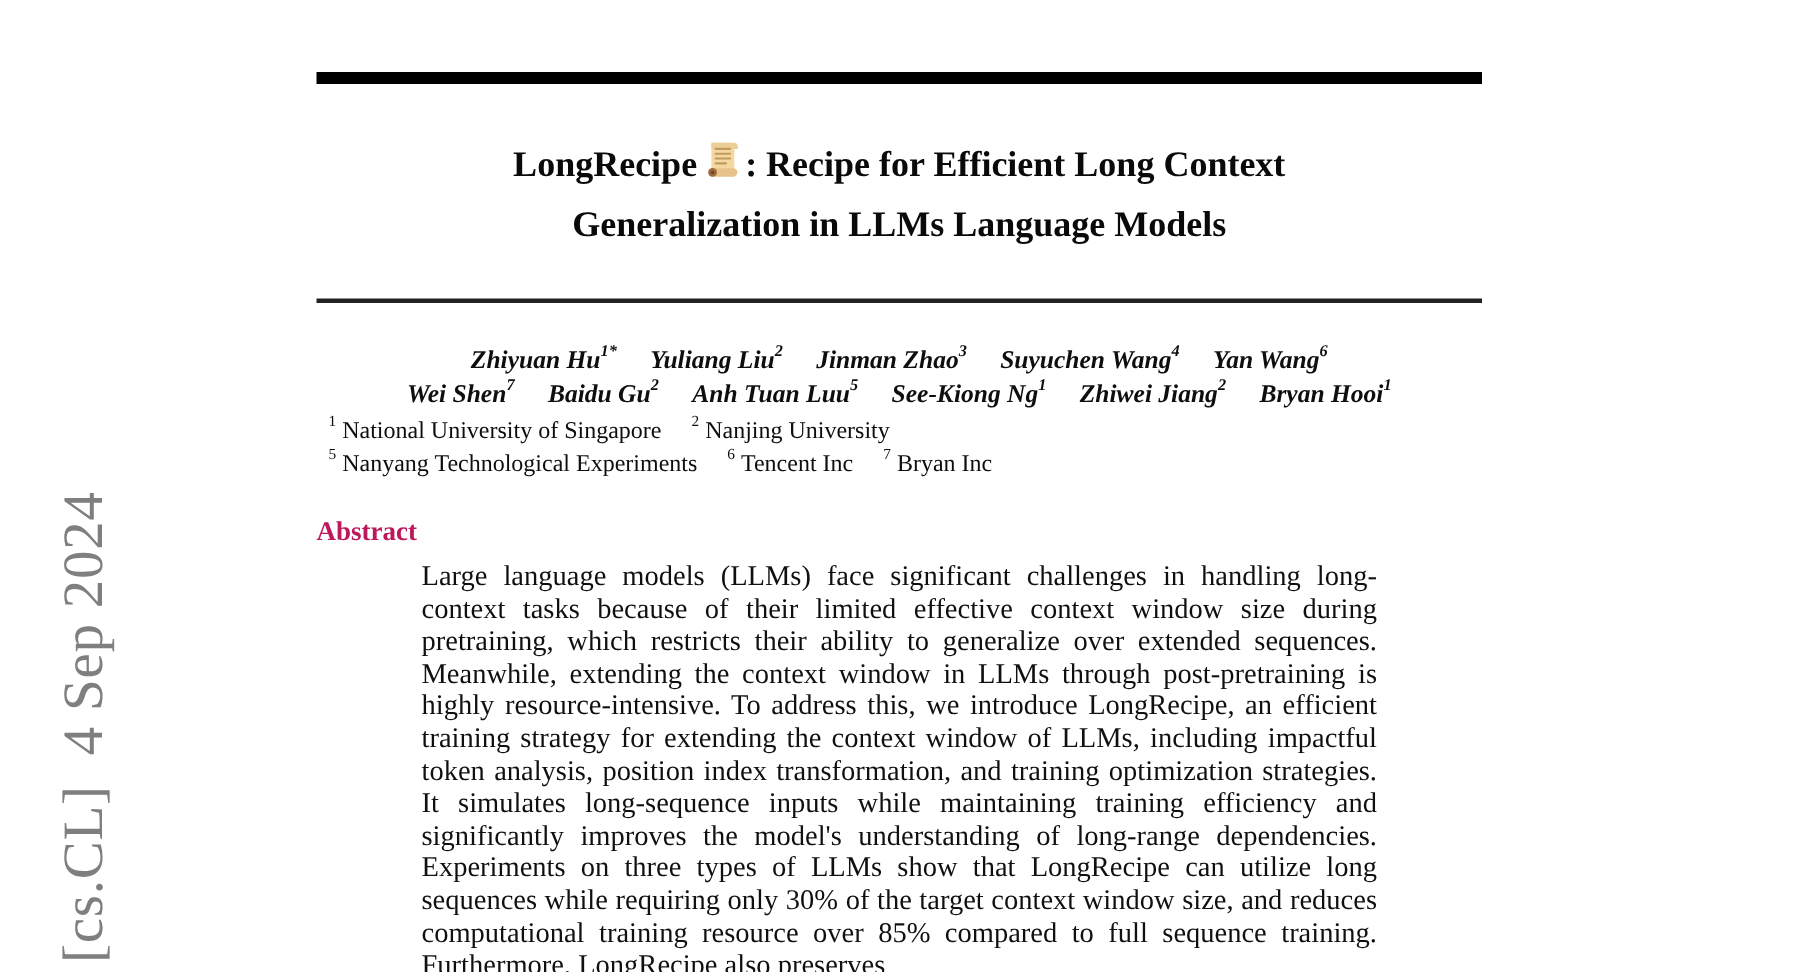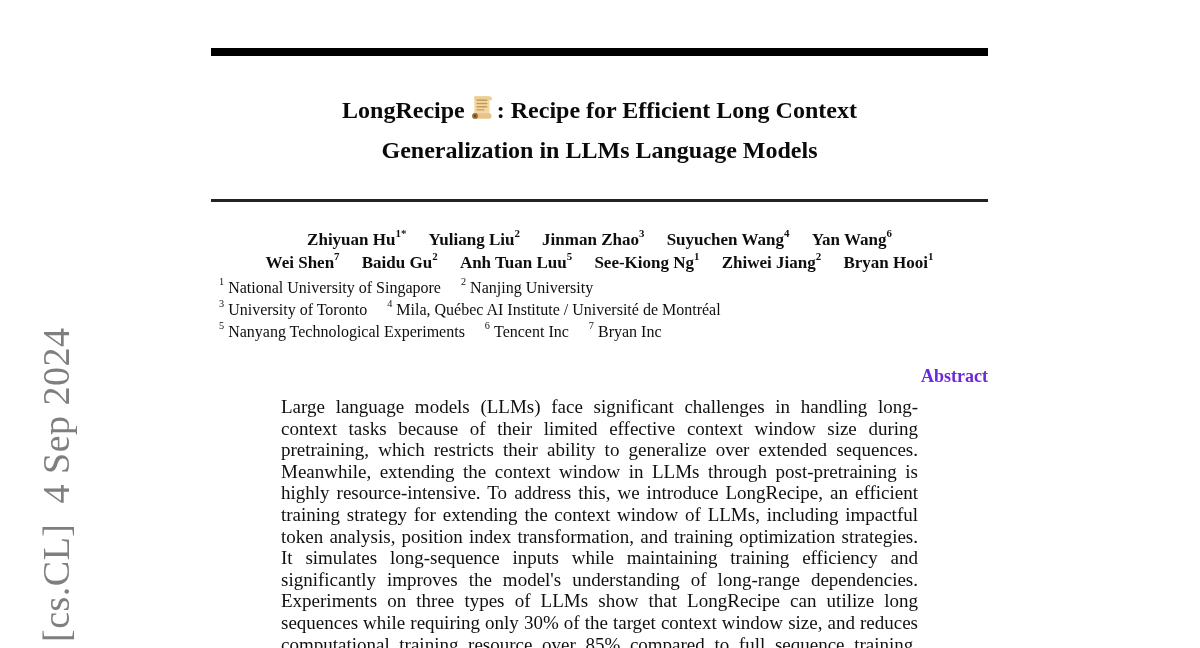--- a/index.html
+++ b/index.html
@@ -60,20 +60,21 @@
     height: 3px;
     background: #222222;
   }
 
   .authors-block {
     margin-top: 26px;
     text-align: center;
     font-weight: bold;
     font-size: 17px;
     line-height: 23px;
+    font-style: italic;
   }
   .author { display: inline-block; margin: 0 9px; white-space: nowrap; }
   sup.s {
     font-weight: normal;
     font-size: 64%;
     position: relative;
     top: -0.15em;
     line-height: 0;
   }
   .author sup.s { font-weight: bold; }
@@ -82,25 +83,25 @@
     margin-top: 3px;
     text-align: left;
     font-size: 16px;
     line-height: 22px;
   }
   .affil { display: inline-block; margin: 0 8px; white-space: nowrap; }
   .affil sup.s { margin-right: 4px; }
 
   .abstract-heading {
     margin-top: 21px;
-    text-align: right;
+    text-align: left;
     font-weight: bold;
     font-size: 18px;
     line-height: 24px;
-    color: #6d28d9;
+    color: #be185d;
   }
 
   .abstract-text {
     width: 637px;
     margin: 8px auto 16px auto;
     text-align: justify;
     font-size: 19px;
     line-height: 21.6px;
     color: #101010;
   }
@@ -150,24 +151,20 @@
       <span class="author"><span>Bryan Hooi</span><sup class="s">1</sup></span>
     </div>
   </div>
 
   <div class="affiliations-block">
     <div>
       <span class="affil"><sup class="s">1</sup><span>National University of Singapore</span></span>
       <span class="affil"><sup class="s">2</sup><span>Nanjing University</span></span>
     </div>
     <div>
-      <span class="affil"><sup class="s">3</sup><span>University of Toronto</span></span>
-      <span class="affil"><sup class="s">4</sup><span>Mila, Québec AI Institute / Université de Montréal</span></span>
-    </div>
-    <div>
       <span class="affil"><sup class="s">5</sup><span>Nanyang Technological Experiments</span></span>
       <span class="affil"><sup class="s">6</sup><span>Tencent Inc</span></span>
       <span class="affil"><sup class="s">7</sup><span>Bryan Inc</span></span>
     </div>
   </div>
 
   <div class="abstract-heading">Abstract</div>
 
   <p class="abstract-text">Large language models (LLMs) face significant challenges in handling long-context tasks because of their limited effective context window size during pretraining, which restricts their ability to generalize over extended sequences. Meanwhile, extending the context window in LLMs through post-pretraining is highly resource-intensive. To address this, we introduce LongRecipe, an efficient training strategy for extending the context window of LLMs, including impactful token analysis, position index transformation, and training optimization strategies. It simulates long-sequence inputs while maintaining training efficiency and significantly improves the model's understanding of long-range dependencies. Experiments on three types of LLMs show that LongRecipe can utilize long sequences while requiring only 30% of the target context window size, and reduces computational training resource over 85% compared to full sequence training. Furthermore, LongRecipe also preserves</p>
 

